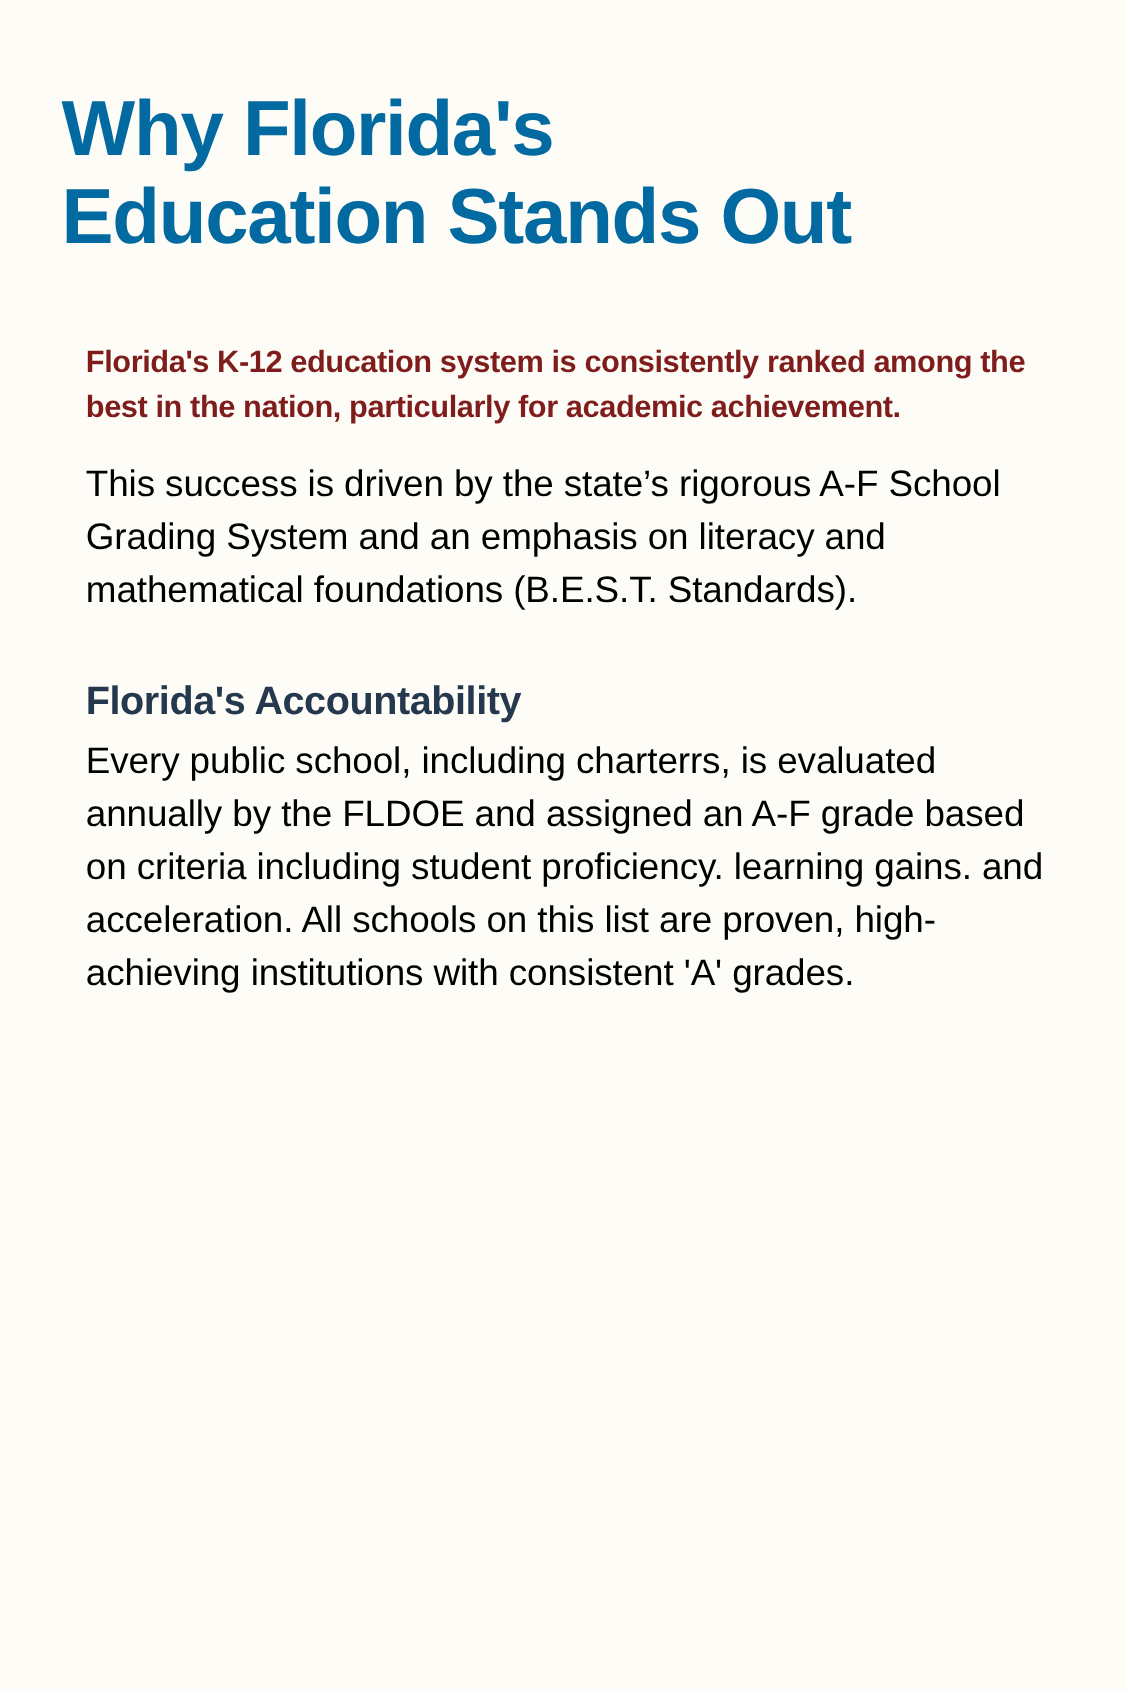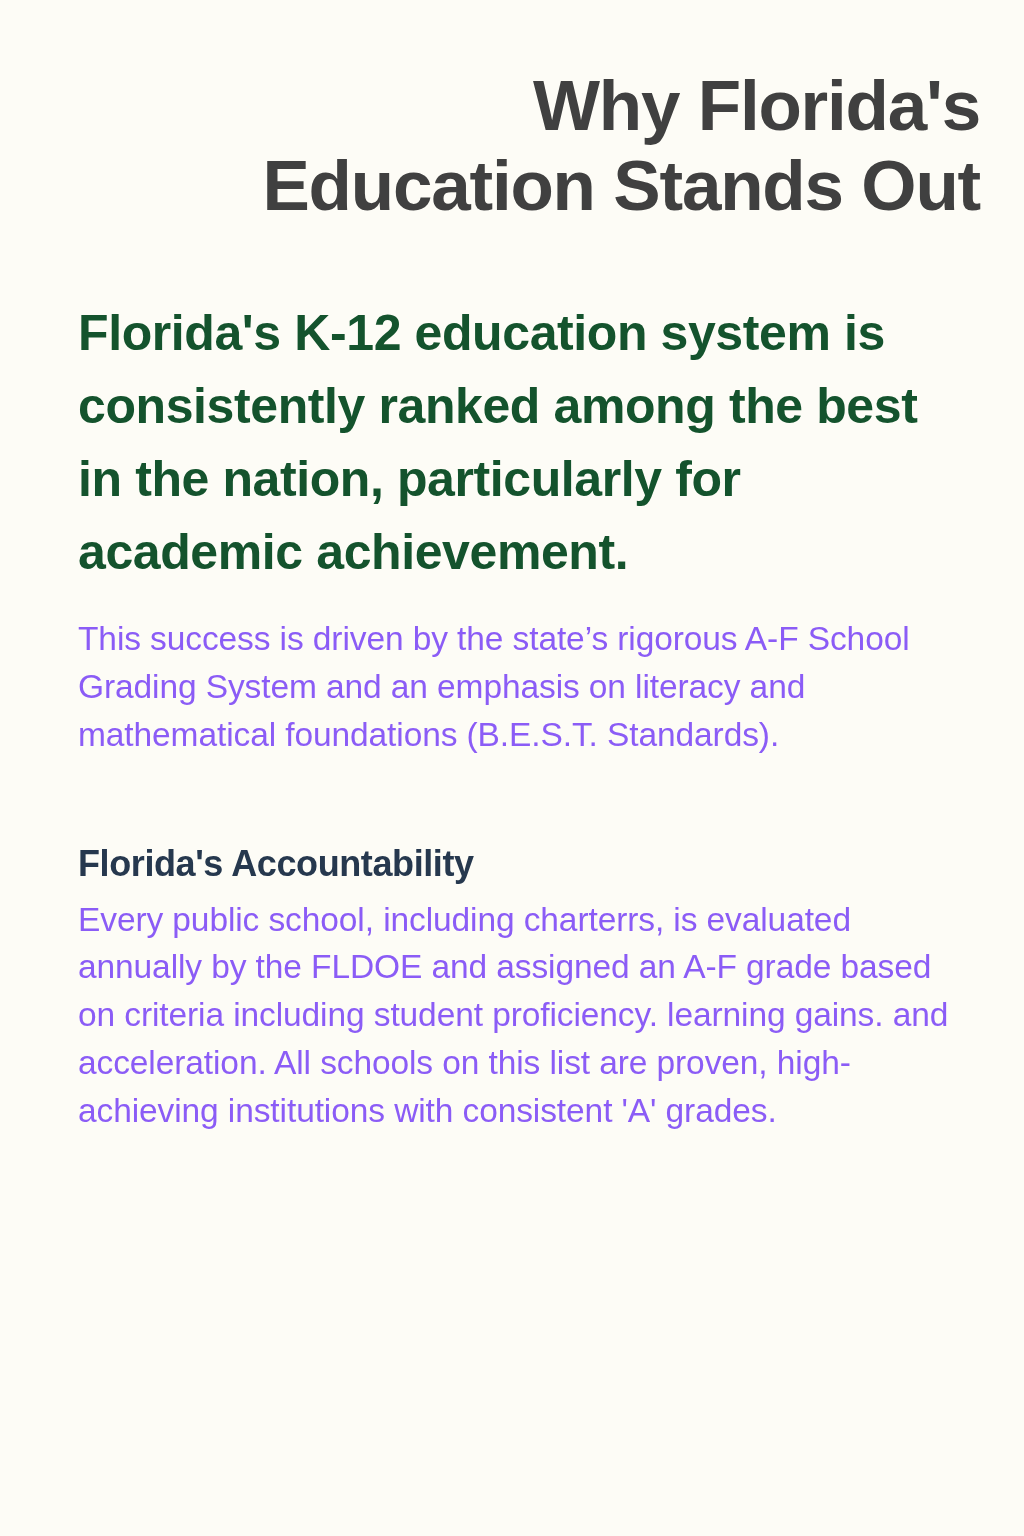--- a/index.html
+++ b/index.html
@@ -23,59 +23,59 @@
     background: #fdfcf6;
     position: relative;
   }
 
   
   .title-block {
     padding: 62px 40px 0 40px;
     text-align: center;
   }
   .title {
-    margin: 4px;
-    color: #404040;
+    margin: 16px;
+    color: #0369a1;
     font-size: 71px;
     font-weight: bold;
     line-height: 1.12;
     letter-spacing: -1.2px;
-    text-align: right;
+    text-align: left;
     white-space: pre-line;
   }
 
   
   .content {
     box-sizing: border-box;
     padding: 0 64px 0 78px;
     margin-top: 72px;
   }
 
   .lede {
     margin: 0;
-    color: #14532d;
-    font-size: 50px;
+    color: #7f1d1d;
+    font-size: 28px;
     font-weight: bold;
     line-height: 1.46;
     letter-spacing: -0.4px;
     max-width: 860px;
   }
 
   .body-text {
     margin: 26px 0 0 0;
-    color: #8b5cf6;
+    color: #000000;
     font-size: 33.5px;
     font-weight: normal;
     line-height: 1.43;
     letter-spacing: -0.1px;
     max-width: 890px;
   }
 
   .section {
-    margin-top: 82px;
+    margin-top: 54px;
   }
   .section-heading {
     margin: 0 0 6px 0;
     color: #26384e;
     font-size: 36px;
     font-weight: bold;
     line-height: 1.3;
     letter-spacing: -0.4px;
   }
   .section .body-text {

